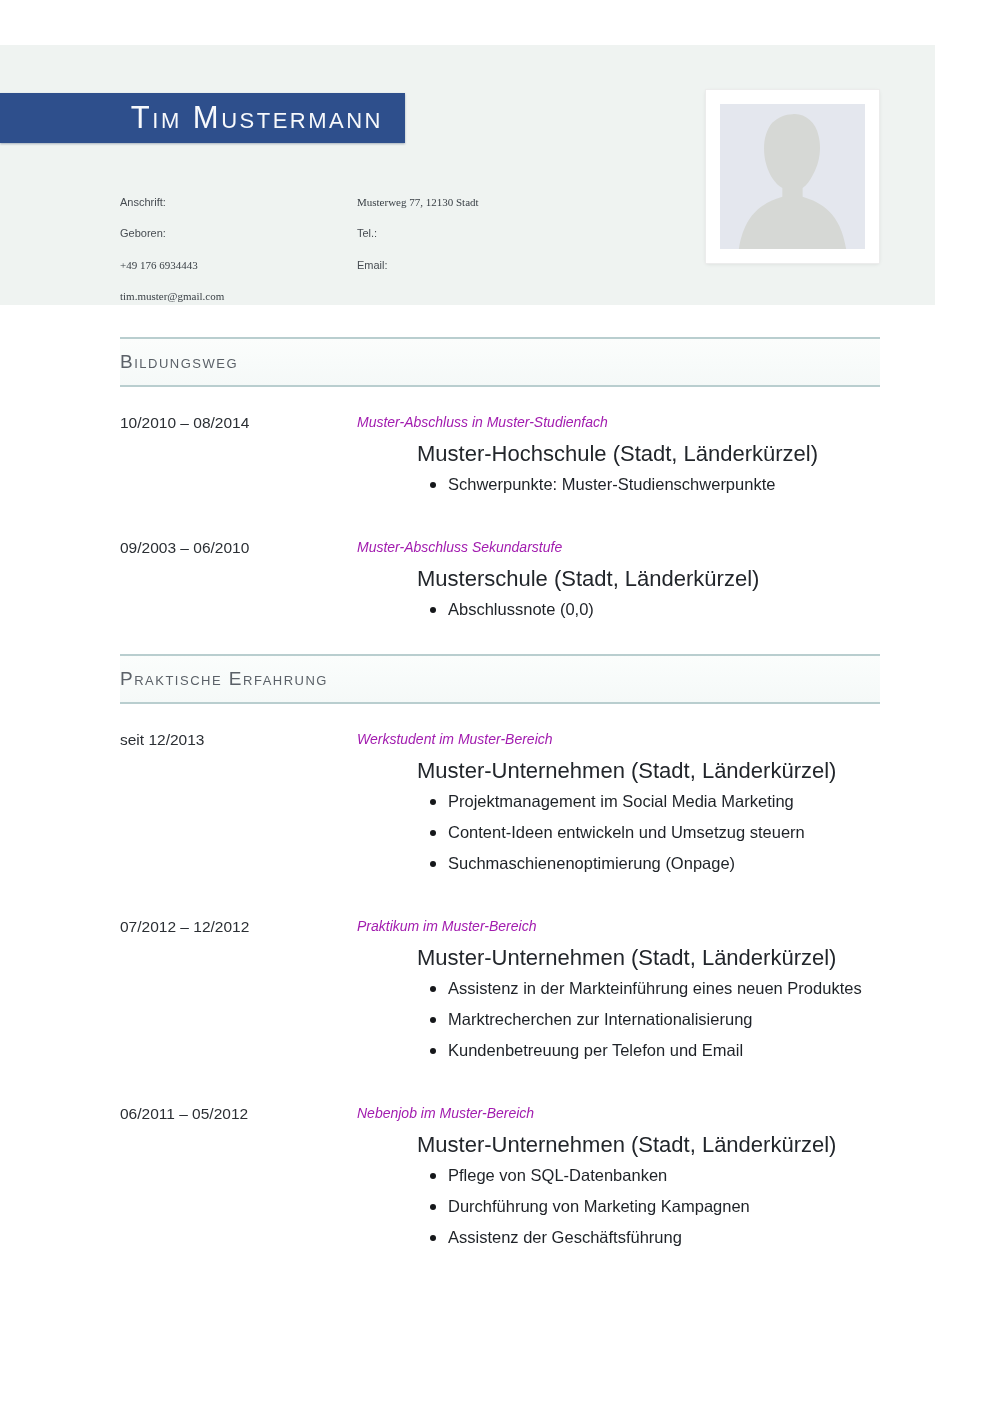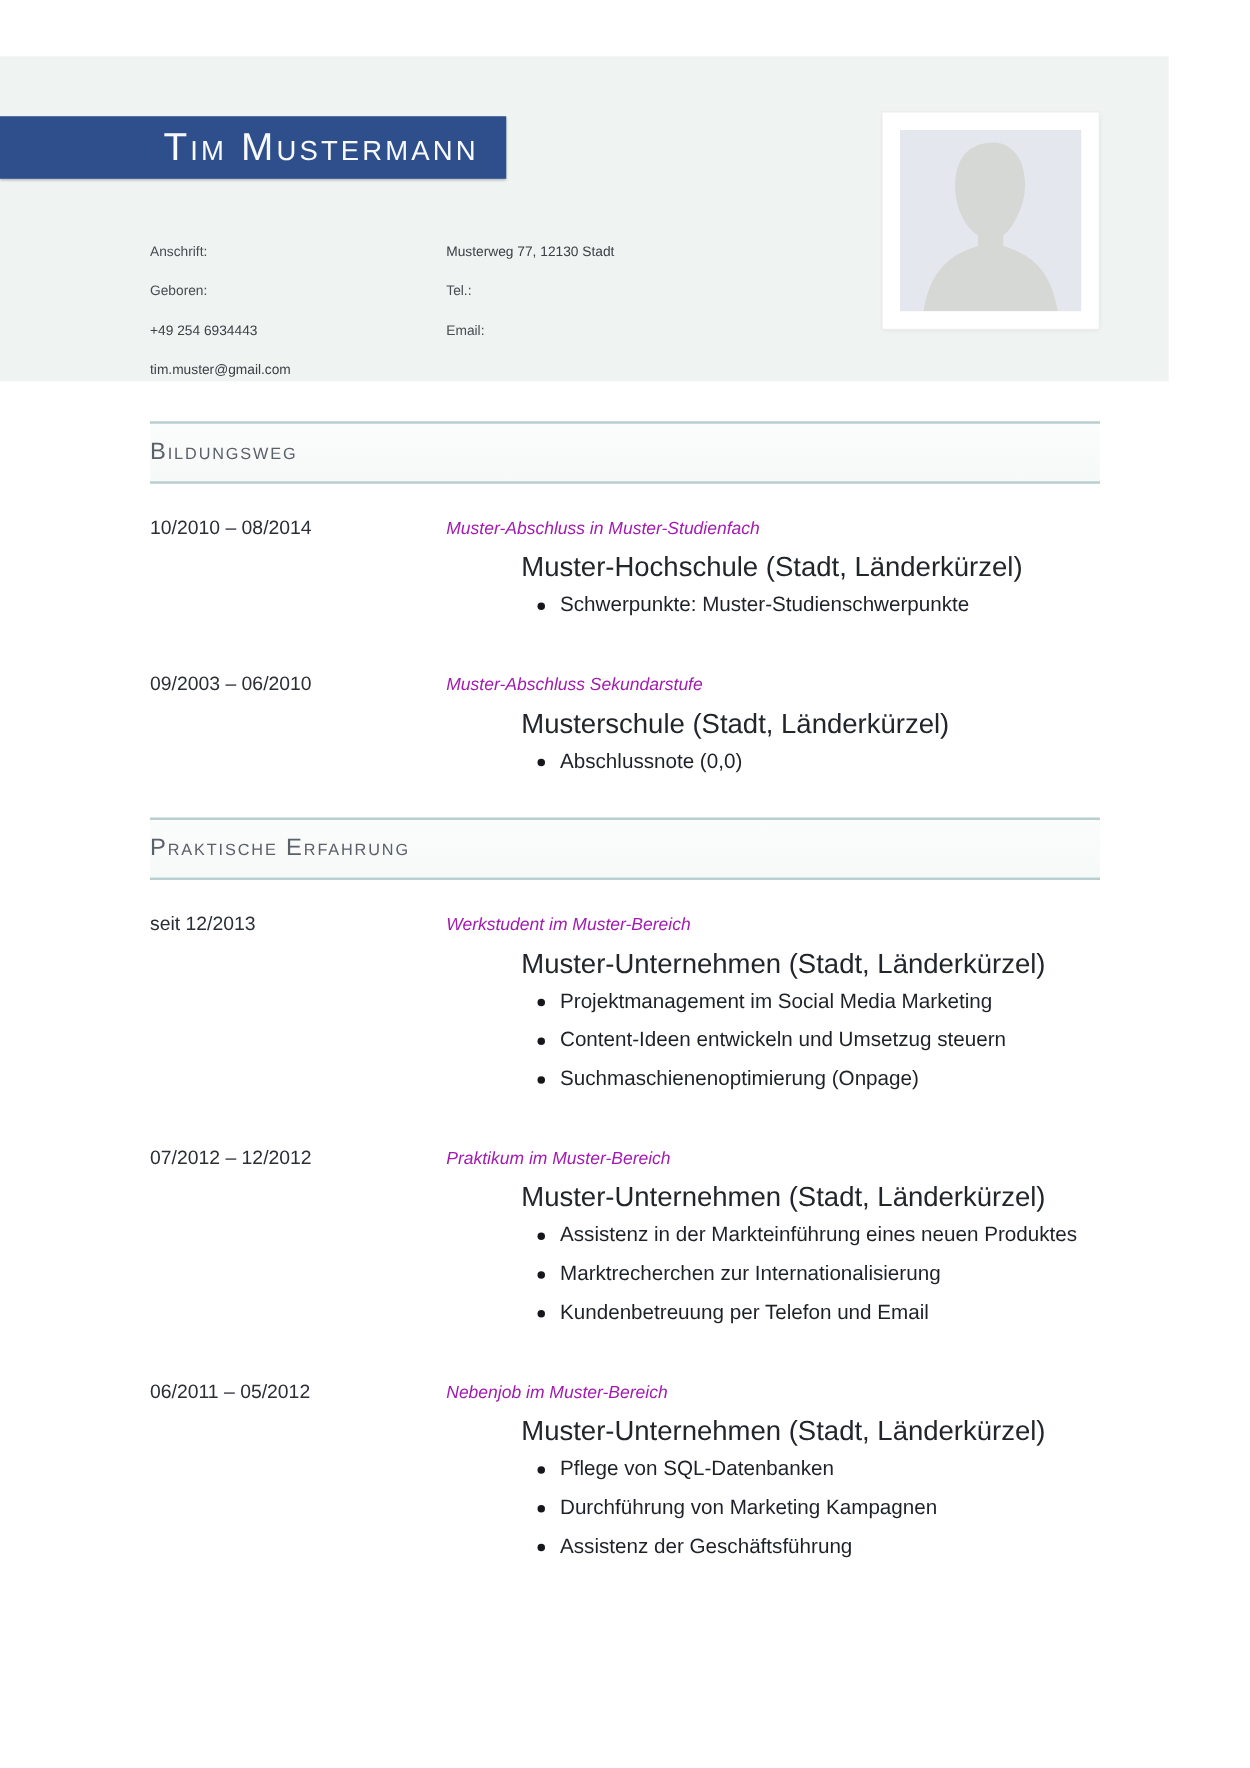--- a/index.html
+++ b/index.html
@@ -43,21 +43,21 @@
     position: absolute;
     left: 120px; top: 113px;
     display: grid;
     grid-template-columns: 237px auto;
     grid-auto-rows: 31.4px;
     font-size: 11px;
     margin-top: 29px;
   }
   .contact .cell { line-height: 31.4px; white-space: nowrap; }
   .contact .label { color: #474c52; }
-  .contact .value { color: #3a4046; }
+  .contact .value { color: #3a4046; font-family: Liberation Serif, serif; }
 
   
   .photo-frame {
     position: absolute;
     left: 706px; top: 45px;
     width: 173px; height: 173px;
     background: #ffffff;
     box-shadow: 0 0 0 1px #ececec, 0 1px 4px rgba(0,0,0,.10);
   }
   .photo-inner {
@@ -131,21 +131,21 @@
   <div class="header-band">
     <div class="name-banner">
       <span class="name">Tim Mustermann</span>
     </div>
 
     <div class="contact">
       <span class="cell label">Anschrift:</span>
       <span class="cell value">Musterweg 77, 12130 Stadt</span>
       <span class="cell label">Geboren:</span>
       <span class="cell label">Tel.:</span>
-      <span class="cell value">+49 254 6934443</span>
+      <span class="cell value">+49 176 6934443</span>
       <span class="cell label">Email:</span>
       <span class="cell value">tim.muster@gmail.com</span>
     </div>
 
     <div class="photo-frame">
       <div class="photo-inner">
         <svg viewBox="0 0 100 100" preserveAspectRatio="none">
           <path fill="#d6d8d5" d="M50 7
             C 58 6 66 12 68 22
             C 70 30 69 40 64 49

